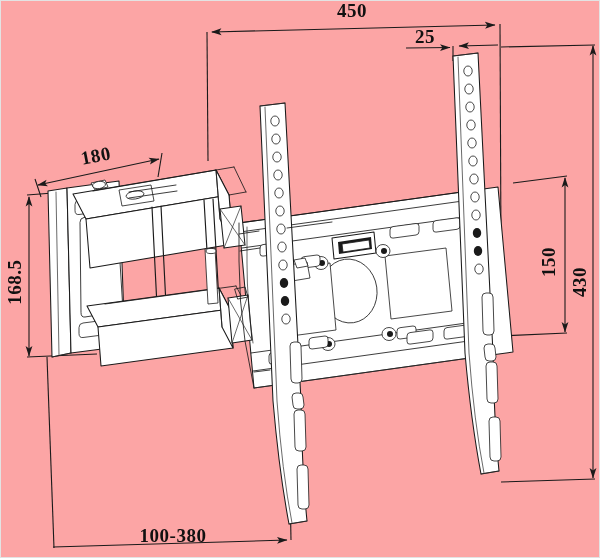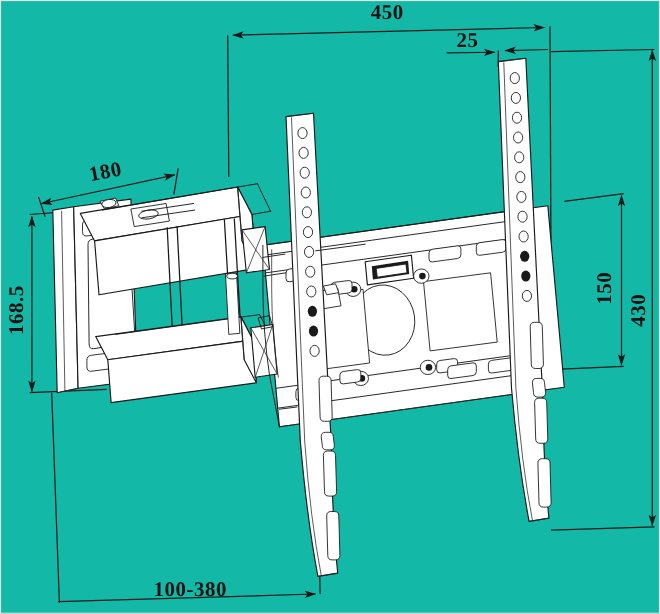--- a/index.html
+++ b/index.html
@@ -8,21 +8,21 @@
     padding: 0;
     background: #ffffff;
   }
   body {
     font-family: "Liberation Serif", serif;
   }
   #stage {
     position: relative;
     width: 600px;
     height: 558px;
-    background: #14b8a6;
+    background: #fca5a5;
     border: 1px solid #e3e3e3;
     box-sizing: border-box;
     overflow: hidden;
   }
   #stage svg {
     position: absolute;
     top: 0;
     left: 0;
     width: 600px;
     height: 558px;

